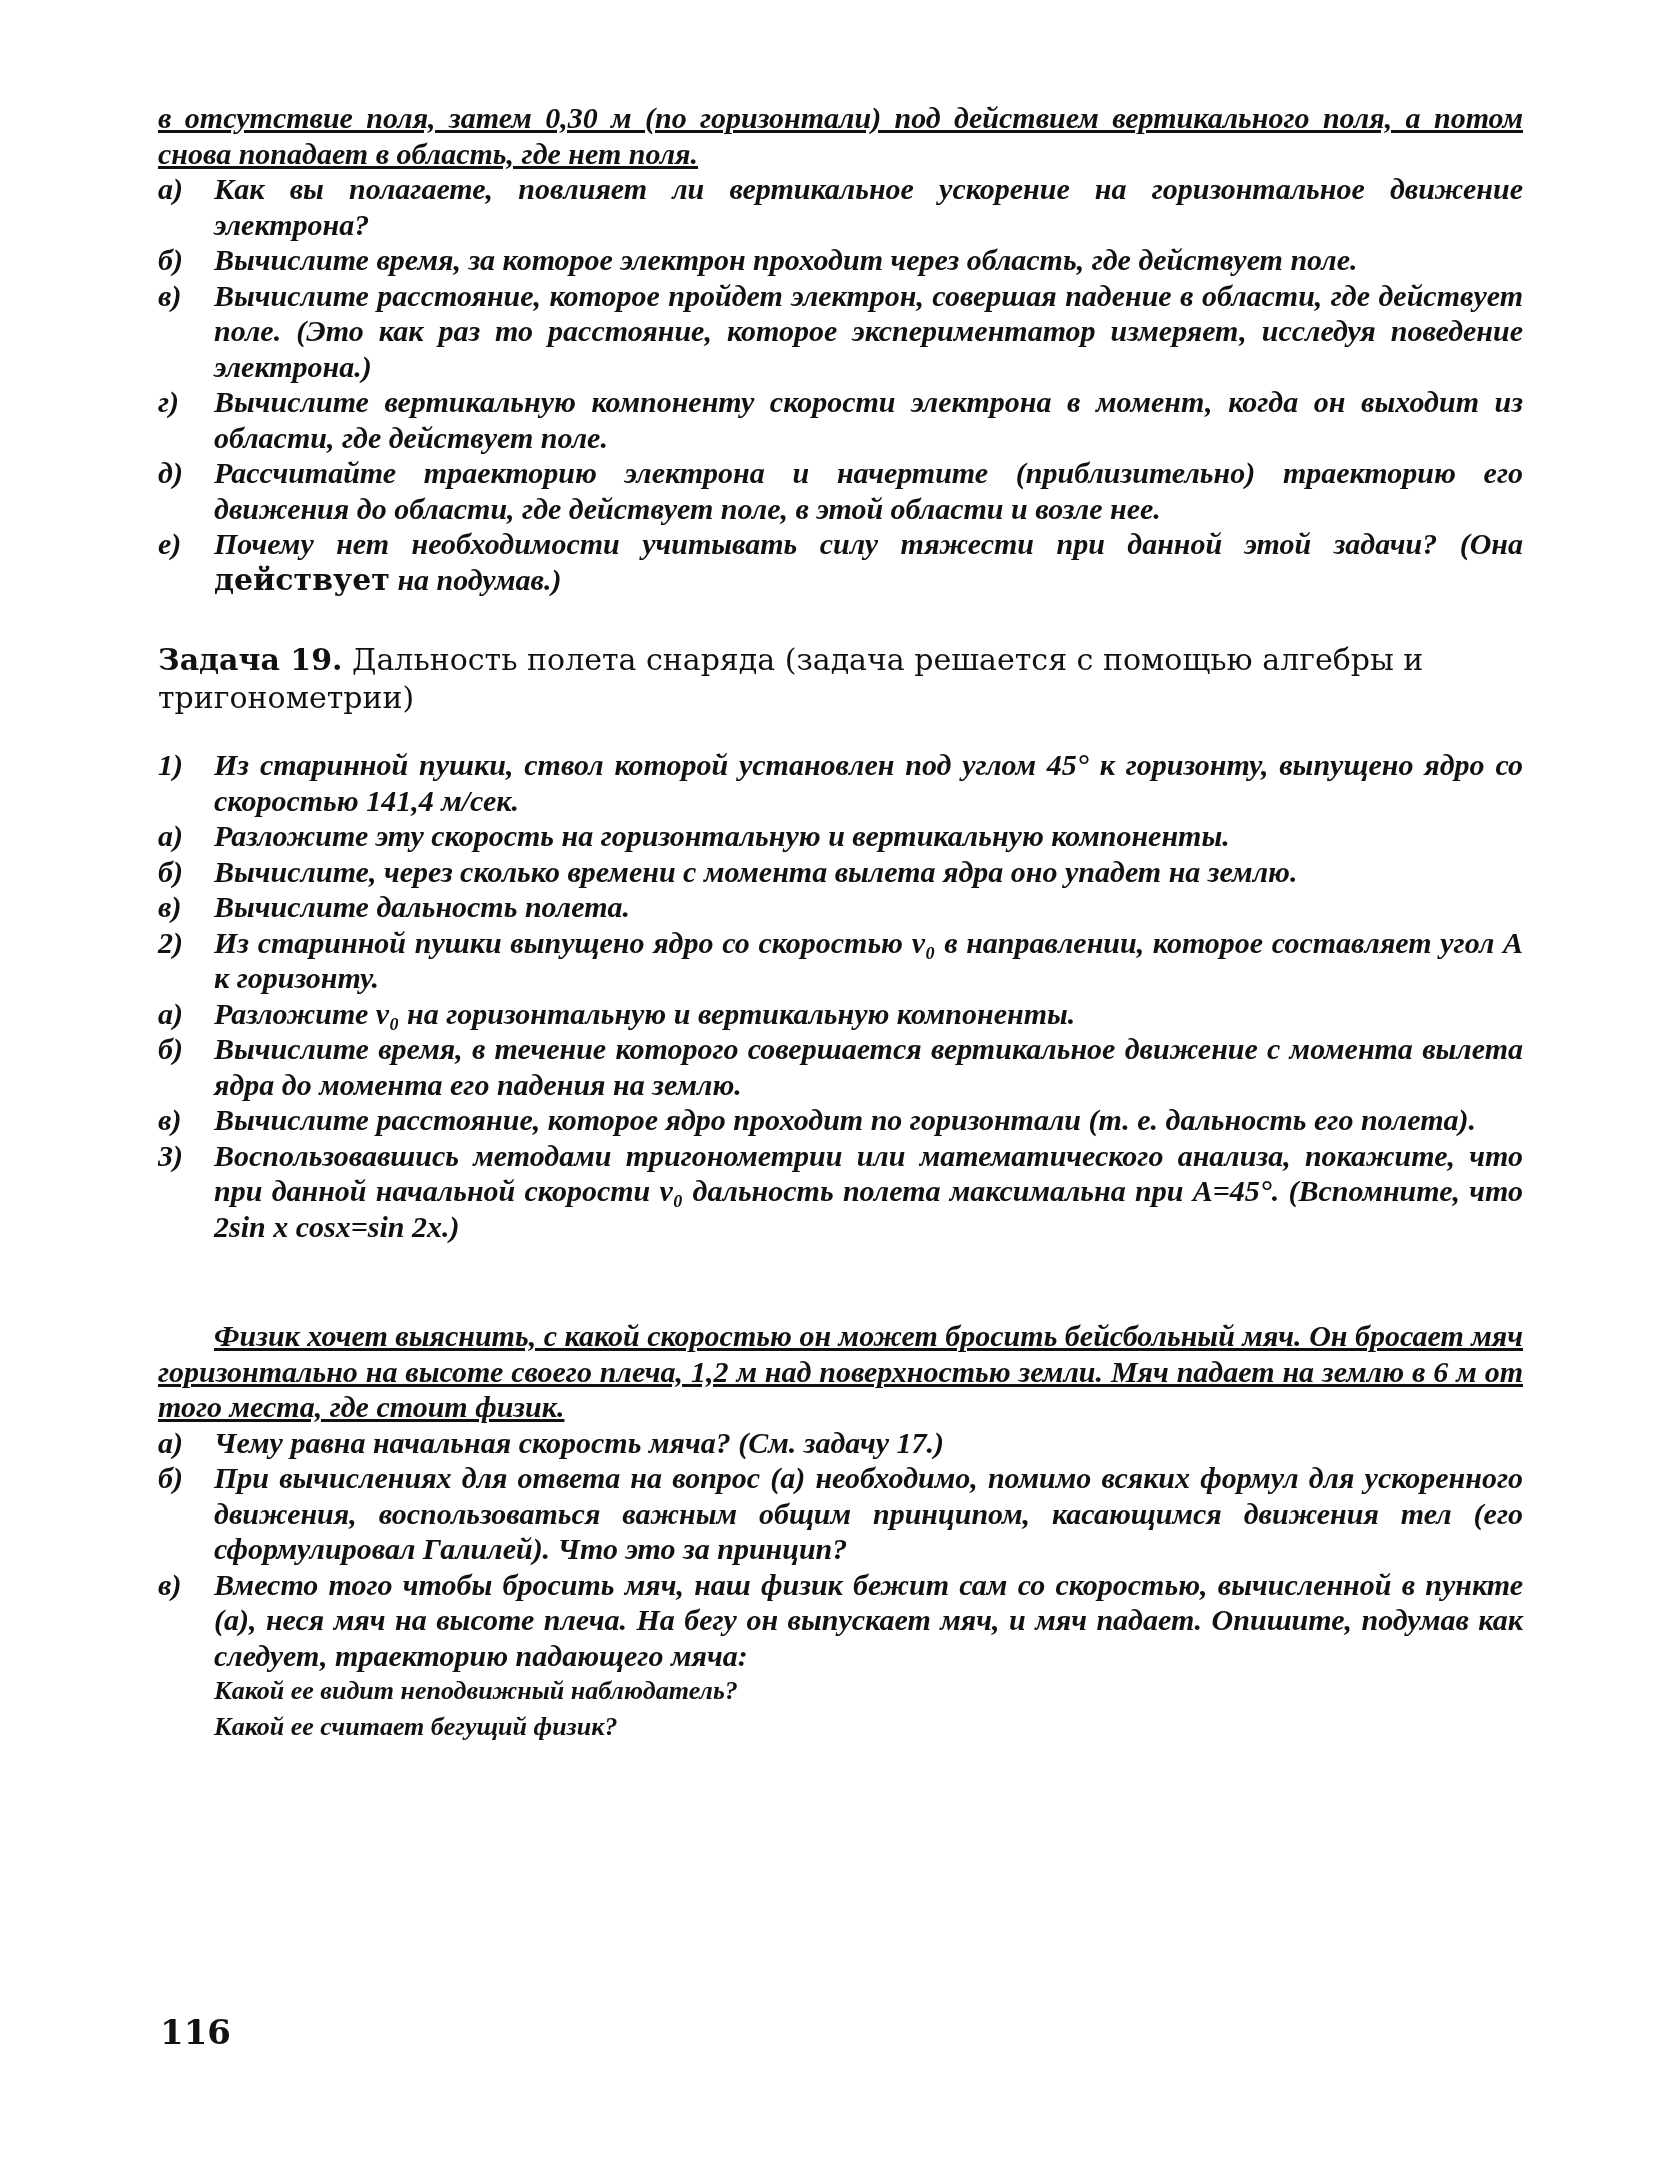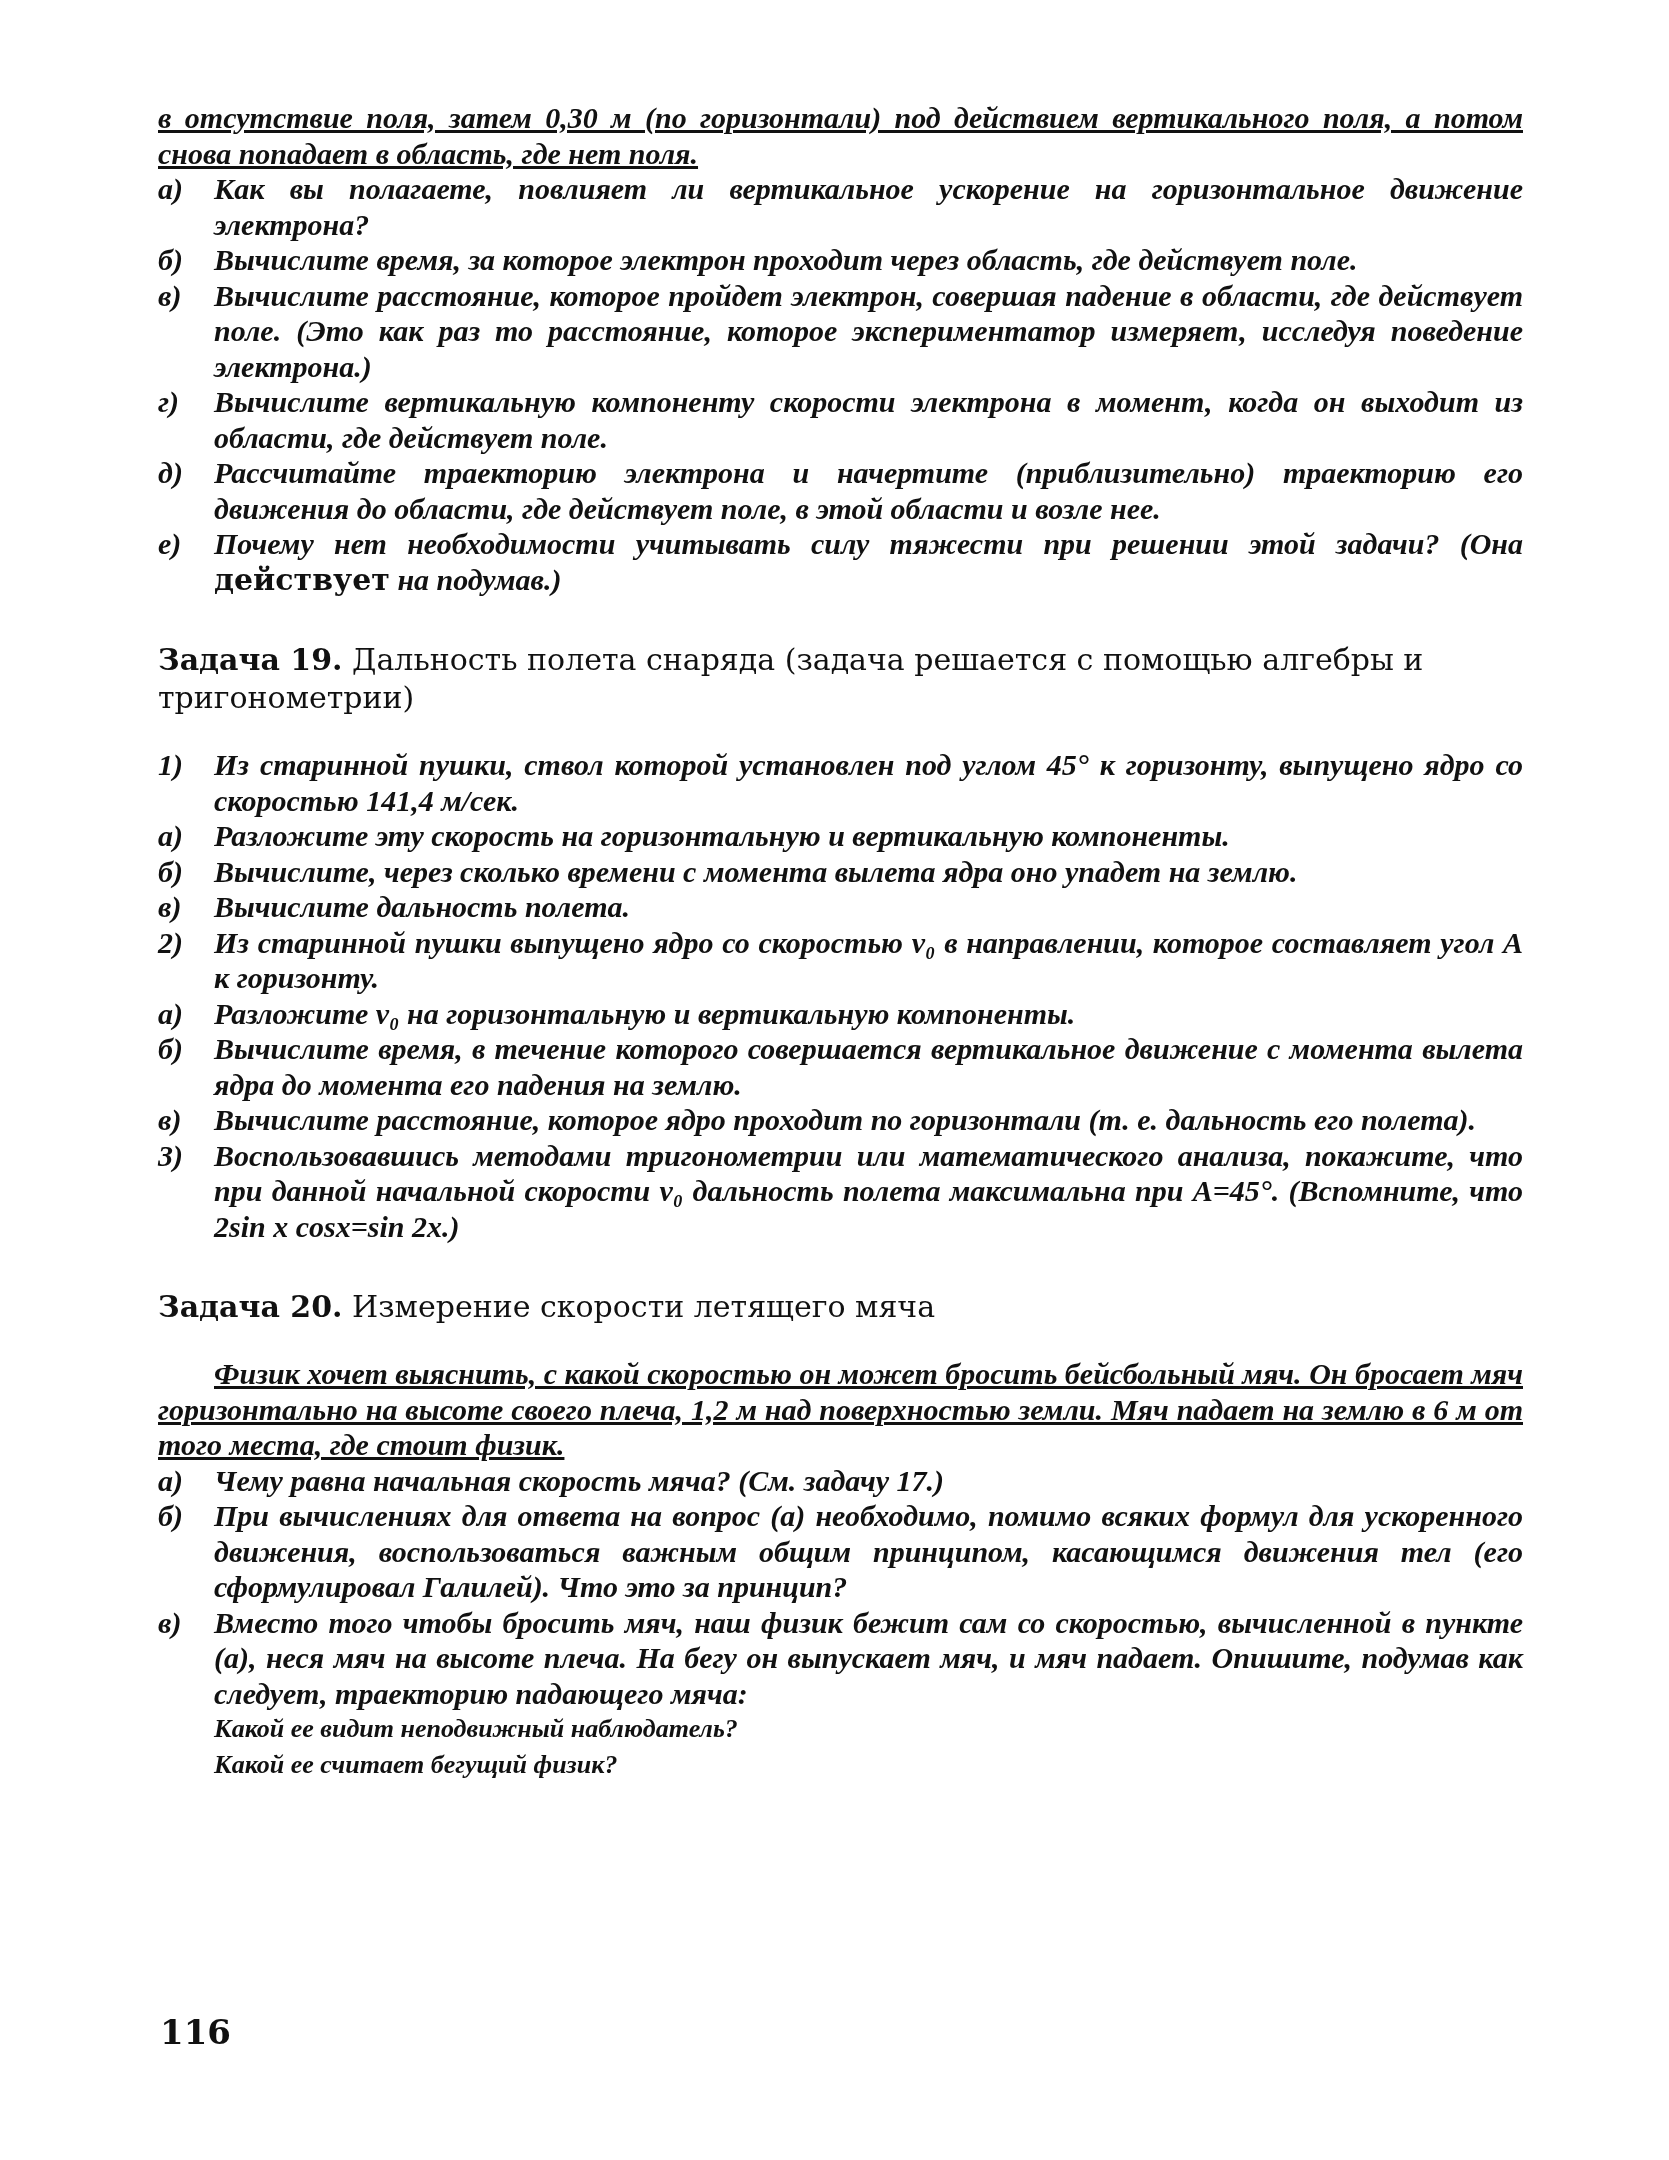--- a/index.html
+++ b/index.html
@@ -53,21 +53,21 @@
     <div class="item it">
       <span class="label">г)</span>
       <span class="txt">Вычислите вертикальную компоненту скорости электрона в момент, когда он выходит из области, где действует поле.</span>
     </div>
     <div class="item it">
       <span class="label">д)</span>
       <span class="txt">Рассчитайте траекторию электрона и начертите (приблизительно) траекторию его движения до области, где действует поле, в этой области и возле нее.</span>
     </div>
     <div class="item it">
       <span class="label">е)</span>
-      <span class="txt"><span>Почему нет необходимости учитывать силу тяжести при решении этой задачи? (Она </span><span class="upright">действует</span><span> на подумав.)</span></span>
+      <span class="txt"><span>Почему нет необходимости учитывать силу тяжести при данной этой задачи? (Она </span><span class="upright">действует</span><span> на подумав.)</span></span>
     </div>
   </div>
 
   <div class="gap-l"></div>
 
   <h2 class="heading">
     <span class="num">Задача 19.</span>
     <span>Дальность полета снаряда (задача решается с помощью алгебры и тригонометрии)</span>
   </h2>
 
@@ -107,24 +107,20 @@
       <span class="txt">Вычислите расстояние, которое ядро проходит по горизонтали (т. е. дальность его полета).</span>
     </div>
     <div class="item it">
       <span class="label">3)</span>
       <span class="txt">Воспользовавшись методами тригонометрии или математического анализа, покажите, что при данной начальной скорости v₀ дальность полета максимальна при A=45°. (Вспомните, что 2sin x cosx=sin 2x.)</span>
     </div>
   </div>
 
   <div class="gap-l"></div>
 
-  <h2 class="heading">
-    <span class="num">Задача 20.</span>
-    <span>Измерение скорости летящего мяча</span>
-  </h2>
 
   <div class="gap-m"></div>
 
   <p class="line-block it para-first">Физик хочет выяснить, с какой скоростью он может бросить бейсбольный мяч. Он бросает мяч горизонтально на высоте своего плеча, 1,2 м над поверхностью земли. Мяч падает на землю в 6 м от того места, где стоит физик.</p>
 
   <div>
     <div class="item it">
       <span class="label">а)</span>
       <span class="txt">Чему равна начальная скорость мяча? (См. задачу 17.)</span>
     </div>

